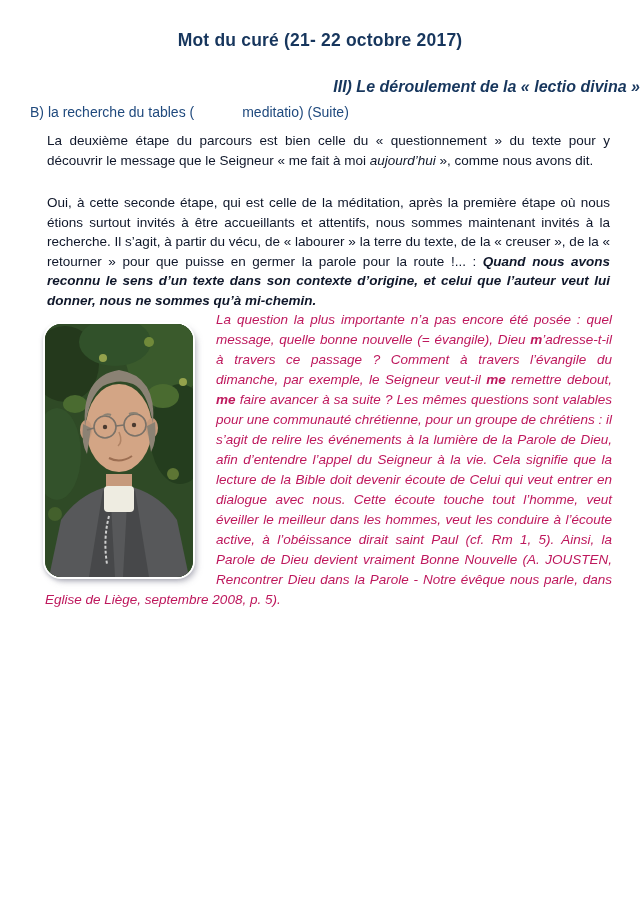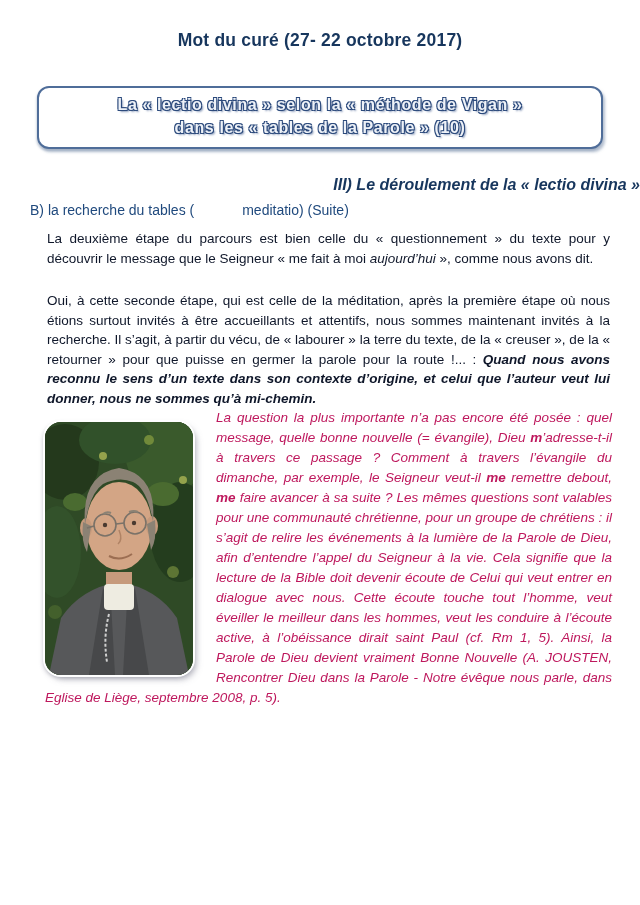--- a/index.html
+++ b/index.html
@@ -104,26 +104,22 @@
     font-size:13.5px;
     letter-spacing:1px;
     color:#17365D;
   }
 </style>
 </head>
 <body>
 
 <div class="page">
 
-  <div class="doc-title">Mot du curé (27- 22 octobre 2017)</div>
+  <div class="doc-title">Mot du curé (21- 22 octobre 2017)</div>
 
-  <div class="banner-box">
-    <div class="banner-line">La « lectio divina » selon la « méthode de Vigan »</div>
-    <div class="banner-line">dans les « tables de la Parole » (10)</div>
-  </div>
 
 
   <div class="h-section">III) Le déroulement de la « lectio divina »</div>
 
 
   <div class="h-item"><span>B) la recherche du tables (</span><span style=" margin-left: 48px;">meditatio</span><span>) (Suite)</span></div>
 
   <p class="para"><span>La deuxième étape du parcours est bien celle du « questionnement » du texte pour y découvrir le message que le Seigneur « me fait à moi </span><span style="font-style: italic;">aujourd’hui</span><span> », comme nous avons dit.</span></p>
 
   <p class="para para2"><span>Oui, à cette seconde étape, qui est celle de la méditation, après la première étape où nous étions surtout invités à être accueillants et attentifs, nous sommes maintenant invités à la recherche. Il s’agit, à partir du vécu, de « labourer » la terre du texte, de la « creuser », de la « retourner » pour que puisse en germer la parole pour la route !... : </span><span style="font-style: italic; font-weight: bold;">Quand nous avons reconnu le sens d’un texte dans son contexte d’origine, et celui que l’auteur veut lui donner, nous ne sommes qu’à mi-chemin.</span></p>

